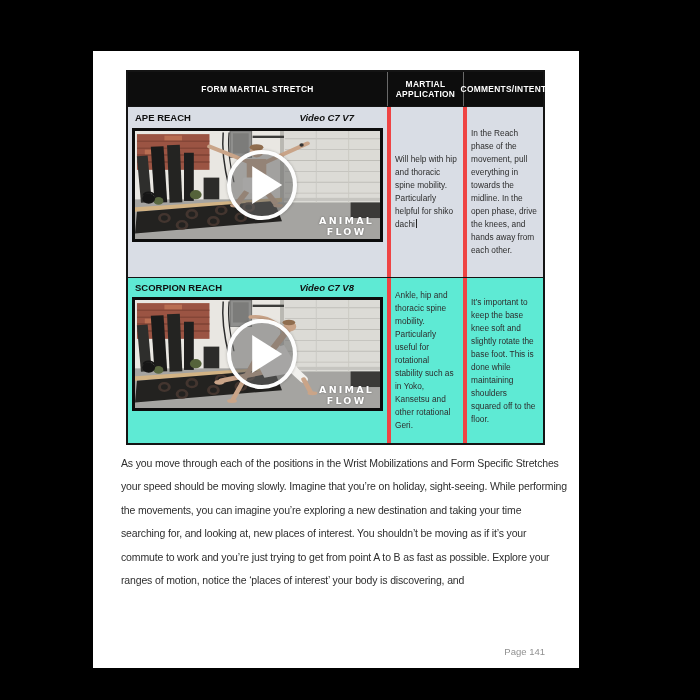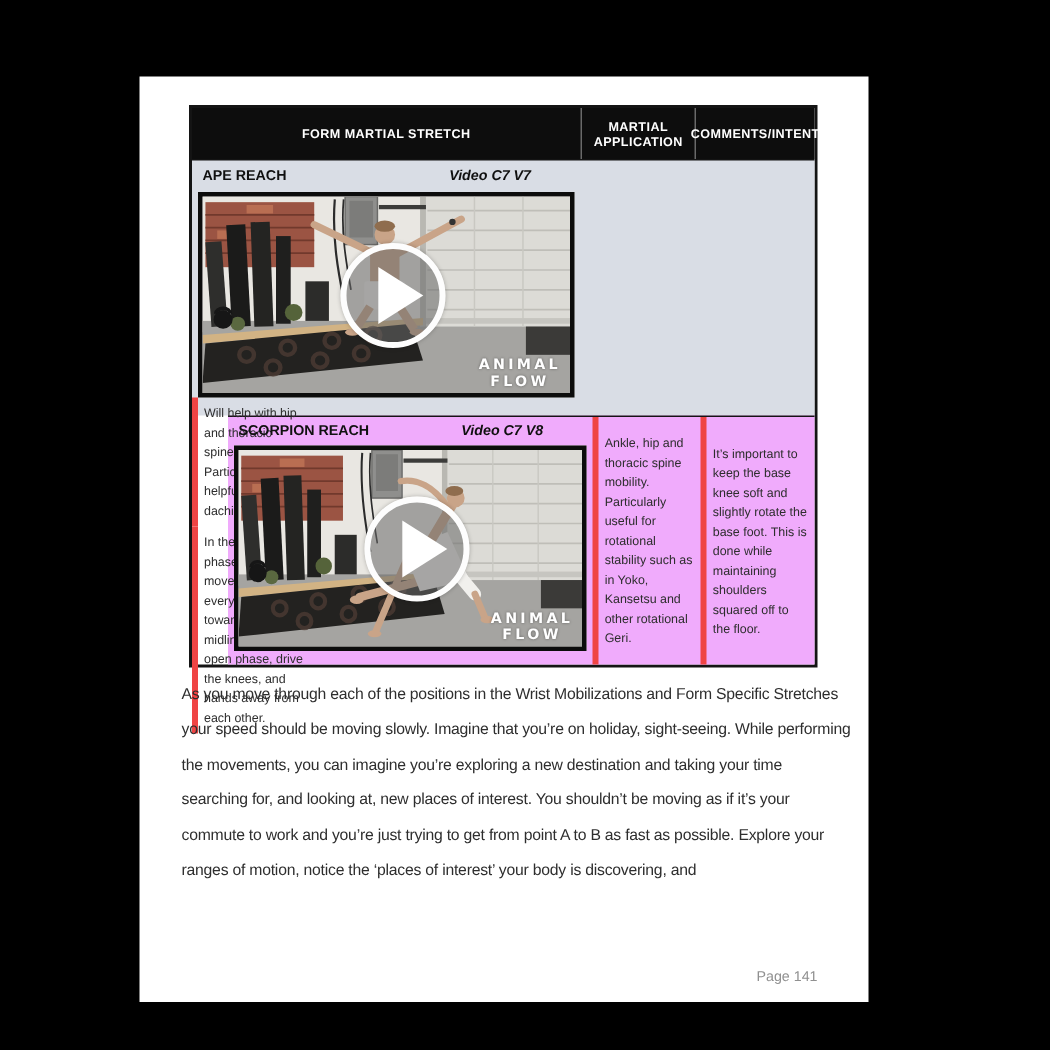--- a/index.html
+++ b/index.html
@@ -24,35 +24,35 @@
   .tbl-header { display: flex; background: var(--header-bg, #0d0d0d); color: #fff; height: 34px; }
   .hcell {
     display: flex; align-items: center; justify-content: center; text-align: center;
     font-weight: bold; font-size: 8.4px; line-height: 10.5px; letter-spacing: .3px;
     padding: 2px;
   }
   .hcell + .hcell { border-left: 1px solid rgba(255,255,255,.38); }
   .c1 { width: 259px; } .c2 { width: 76px; } .c3 { width: 80px; }
 
   .tbl-row { display: flex; border-top: 1px solid #141414; }
-  .row-ape { background: var(--row-band, #d9dde5); height: 171px; flex-direction: column; }
-  .row-scorpion { background: #f0abfc; height: 166px; margin-left: 24px; }
+  .row-ape { background: var(--row-band, #d9dde5); height: 171px; }
+  .row-scorpion { background: #5eead4; height: 166px; }
 
   .cell-main { width: 259px; display: flex; flex-direction: column; }
   .title-bar {
     display: flex; justify-content: space-between; align-items: center;
     padding: 0 33px 0 7px; height: 21px;
     font-weight: bold; font-size: 9.5px; color: #101010;
   }
   .row-scorpion .title-bar { height: 19px; }
   .video-label { font-style: italic; white-space: nowrap; }
 
   .video-frame {
     margin: 0 4px; border: 3px solid #0c0c0c;
-    height: 137px; position: relative; background: #e9e7e2; overflow: hidden;
+    height: 114px; position: relative; background: #e9e7e2; overflow: hidden;
   }
   .video-frame svg { display:block; width: 100%; height: 100%; }
 
   .play-btn {
     position: absolute; left: 52%; top: 50%; transform: translate(-50%,-50%);
     width: 70px; height: 70px; border-radius: 50%;
     background: rgba(104,104,104,.55);
     border: 4px solid var(--play-ring, #fdfdfd);
     box-shadow: 0 0 3px rgba(0,0,0,.25);
   }

